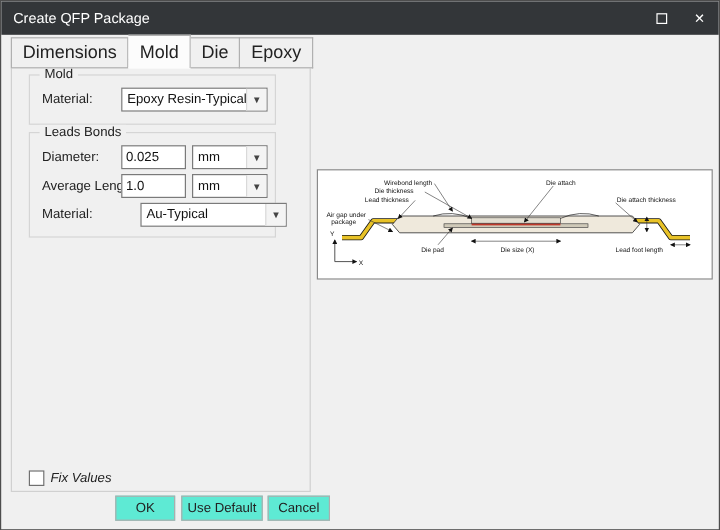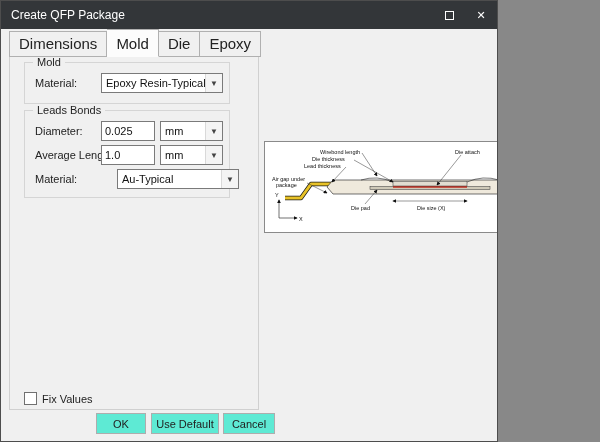--- a/index.html
+++ b/index.html
@@ -1,17 +1,17 @@
 <!DOCTYPE html>
 <html><head>
 <meta charset="utf-8">
 <style>
   * { box-sizing: border-box; margin:0; padding:0; font-family:"Liberation Sans", sans-serif; }
   html,body { width:600px; height:442px; background:#888; }
-  .window { position:relative; width:498px; height:442px; background:#f0f0f0; border:1px solid #4d4d4d; overflow:hidden; }
+  .window { position:relative; width:600px; height:442px; background:#f0f0f0; border:1px solid #4d4d4d; overflow:hidden; }
 
   
   .titlebar { position:absolute; top:0; left:0; right:0; height:28px; background:#333639; color:#fff; display:flex; align-items:center; }
   .titlebar .title { flex:1; font-size:12px; padding-left:10px; }
   .win-btn { width:32px; height:28px; display:flex; align-items:center; justify-content:center; font-size:11px; color:#fff; cursor:default; }
   .max-glyph { width:9px; height:9px; border:1px solid #fff; display:inline-block; }
 
   
   .tabs { position:absolute; top:30px; left:8px; display:flex; z-index:3; }
   .tab { font-size:15px; color:#222; padding:3px 9px 4px; background:#f0f0f0; border:1px solid #b0b0b0; border-left:none; }
@@ -21,21 +21,21 @@
   .tab-page { position:absolute; left:8px; top:48px; width:250px; height:361px; border:1px solid #d0d0d0; background:#f0f0f0; z-index:1; }
 
   .groupbox { position:absolute; border:1px solid #d5d5d5; }
   .groupbox > .gb-title { position:absolute; top:-7px; left:8px; background:#f0f0f0; padding:0 4px; font-size:11px; color:#222; }
   .fld-label { position:absolute; font-size:11px; color:#222; }
   .textbox { position:absolute; height:20px; border:1px solid #7a7a7a; background:#fff; font-size:11px; padding:0 3px; color:#111; }
   .combo { position:absolute; height:20px; border:1px solid #7a7a7a; background:#fff; display:flex; align-items:center; }
   .combo .cb-text { flex:1; font-size:11px; padding-left:4px; color:#111; white-space:nowrap; overflow:hidden; }
   .combo .cb-arrow { width:17px; height:18px; border-left:1px solid #d9d9d9; background:#f4f4f4; display:flex; align-items:center; justify-content:center; font-size:8px; color:#444; }
 
-  .checkbox-row { position:absolute; display:flex; align-items:center; gap:5px; }
+  .checkbox-row { position:absolute; display:flex; align-items:center; gap:5px;font-style:italic; }
   .checkbox-box { width:13px; height:13px; border:1px solid #707070; background:#fff; display:inline-block; }
   .checkbox-label { font-size:11px; color:#222; }
 
   .btn { position:absolute; top:412px; height:21px; border:1px solid #adadad; background:#5eead4; font-size:11px; color:#222; display:flex; align-items:center; justify-content:center; }
   .btn-ok { left:95px; width:50px; }
   .btn-default { left:150px; width:68px; }
   .btn-cancel { left:222px; width:52px; }
 
   .diagram { position:absolute; left:263px; top:140px; width:330px; height:92px; background:#fff; border:1px solid #8a8a8a; }
   .diagram svg { display:block; }

